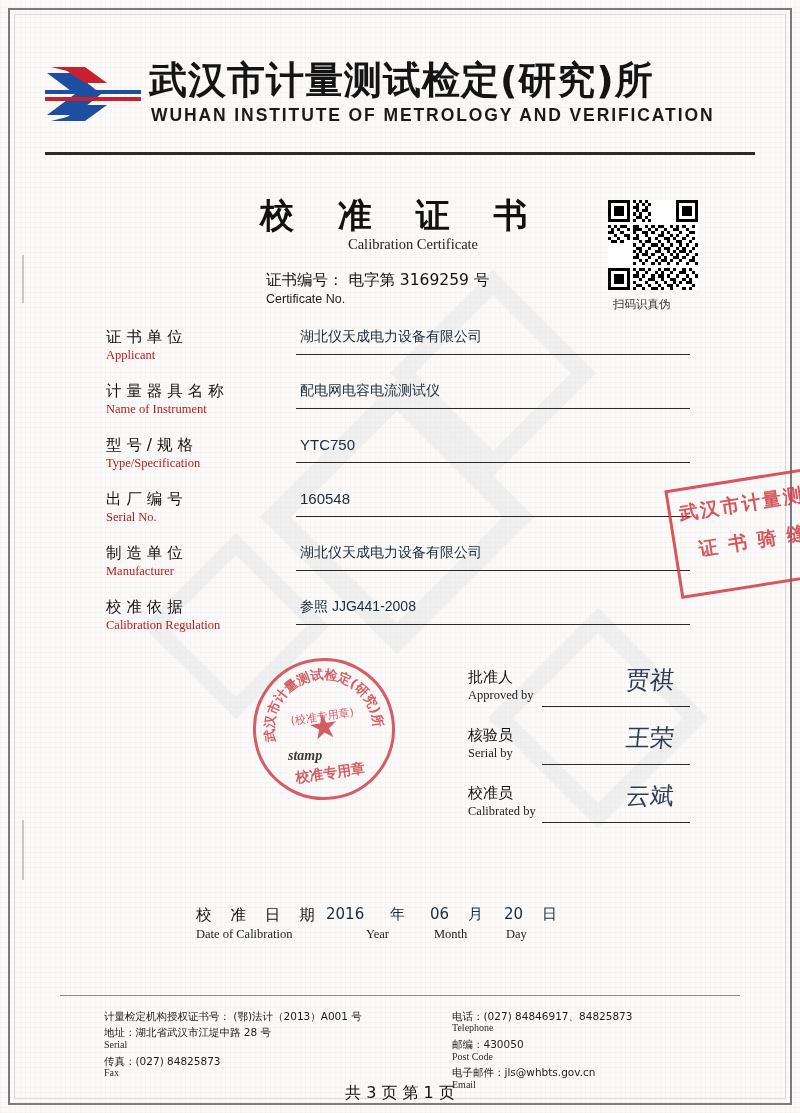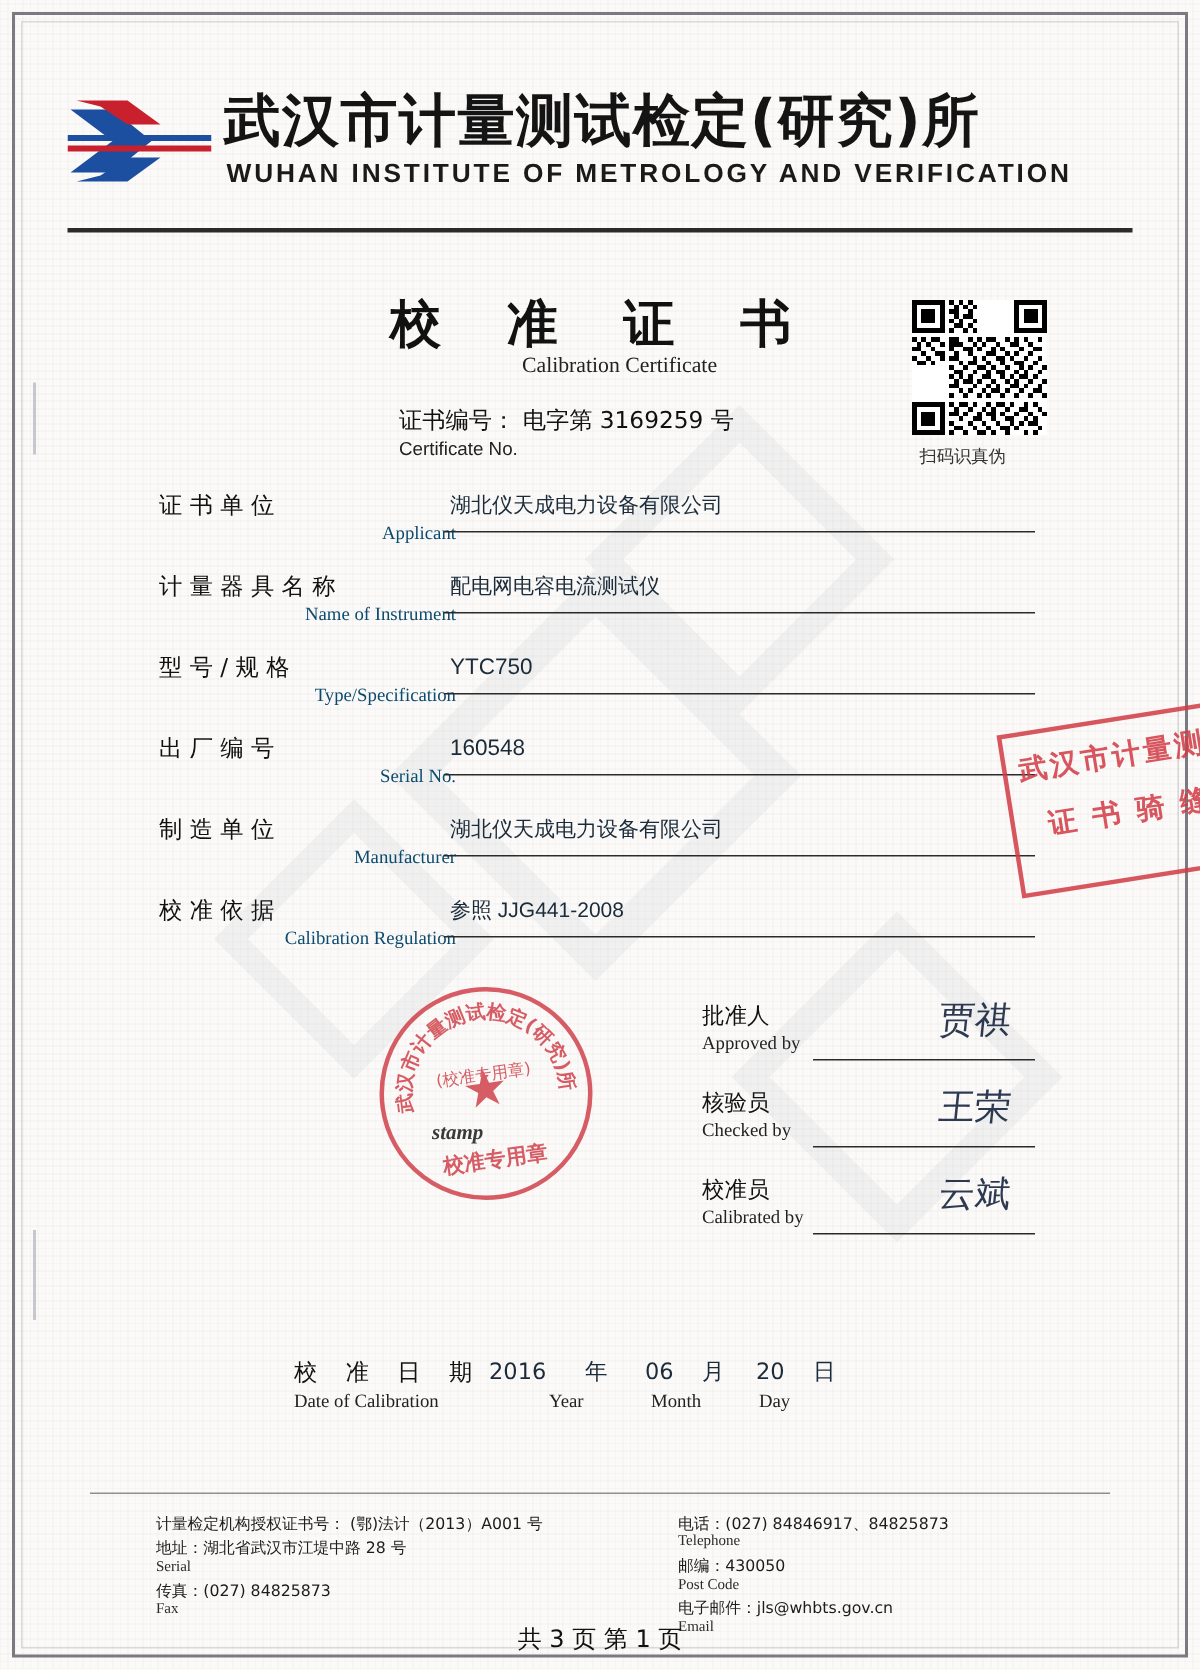--- a/index.html
+++ b/index.html
@@ -165,27 +165,27 @@
     top: 0;
     width: 182px;
     font-family: "DejaVu Sans", sans-serif;
     font-size: 15.5px;
     color: #111;
     display: flex;
     justify-content: space-between;
   }
   .field .lbl-en {
     position: absolute;
-    left: 16px;
+    left: 0;
     top: 21px;
     width: 182px;
-    text-align: right;
+    text-align: left;
     font-family: "Liberation Serif", serif;
     font-size: 12.5px;
-    color: #0c4a6e;
+    color: #b91c1c;
   }
   .field .val {
     position: absolute;
     left: 190px;
     top: 1px;
     width: 390px;
     font-family: Liberation Sans, sans-serif;
     font-size: 14px;
     color: #1b2b3a;
     border-bottom: 1px solid #2a2a2a;
@@ -677,21 +677,21 @@
   <div class="sig" style="top:668px;">
     <div class="s-cn">批准人</div>
     <div class="s-en">Approved by</div>
     <div class="s-line">
       <div class="s-name">贾祺</div>
     </div>
   </div>
 
   <div class="sig" style="top:726px;">
     <div class="s-cn">核验员</div>
-    <div class="s-en">Checked by</div>
+    <div class="s-en">Serial by</div>
     <div class="s-line">
       <div class="s-name">王荣</div>
     </div>
   </div>
 
   <div class="sig" style="top:784px;">
     <div class="s-cn">校准员</div>
     <div class="s-en">Calibrated by</div>
     <div class="s-line">
       <div class="s-name">云斌</div>

